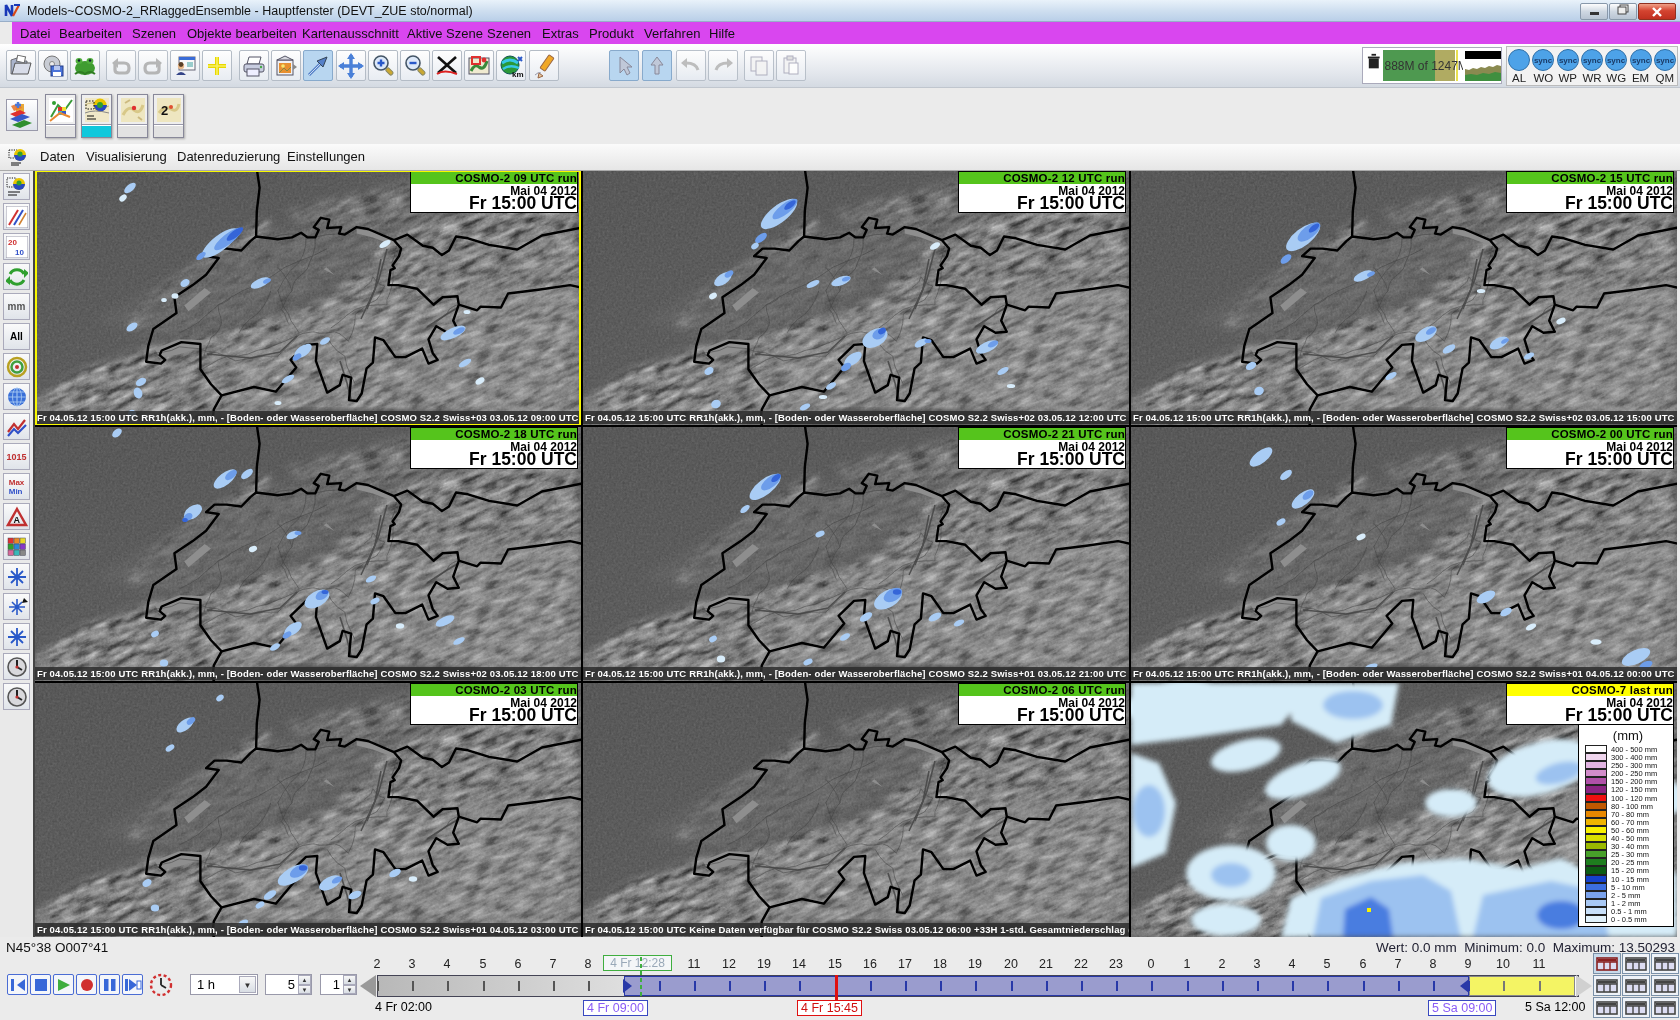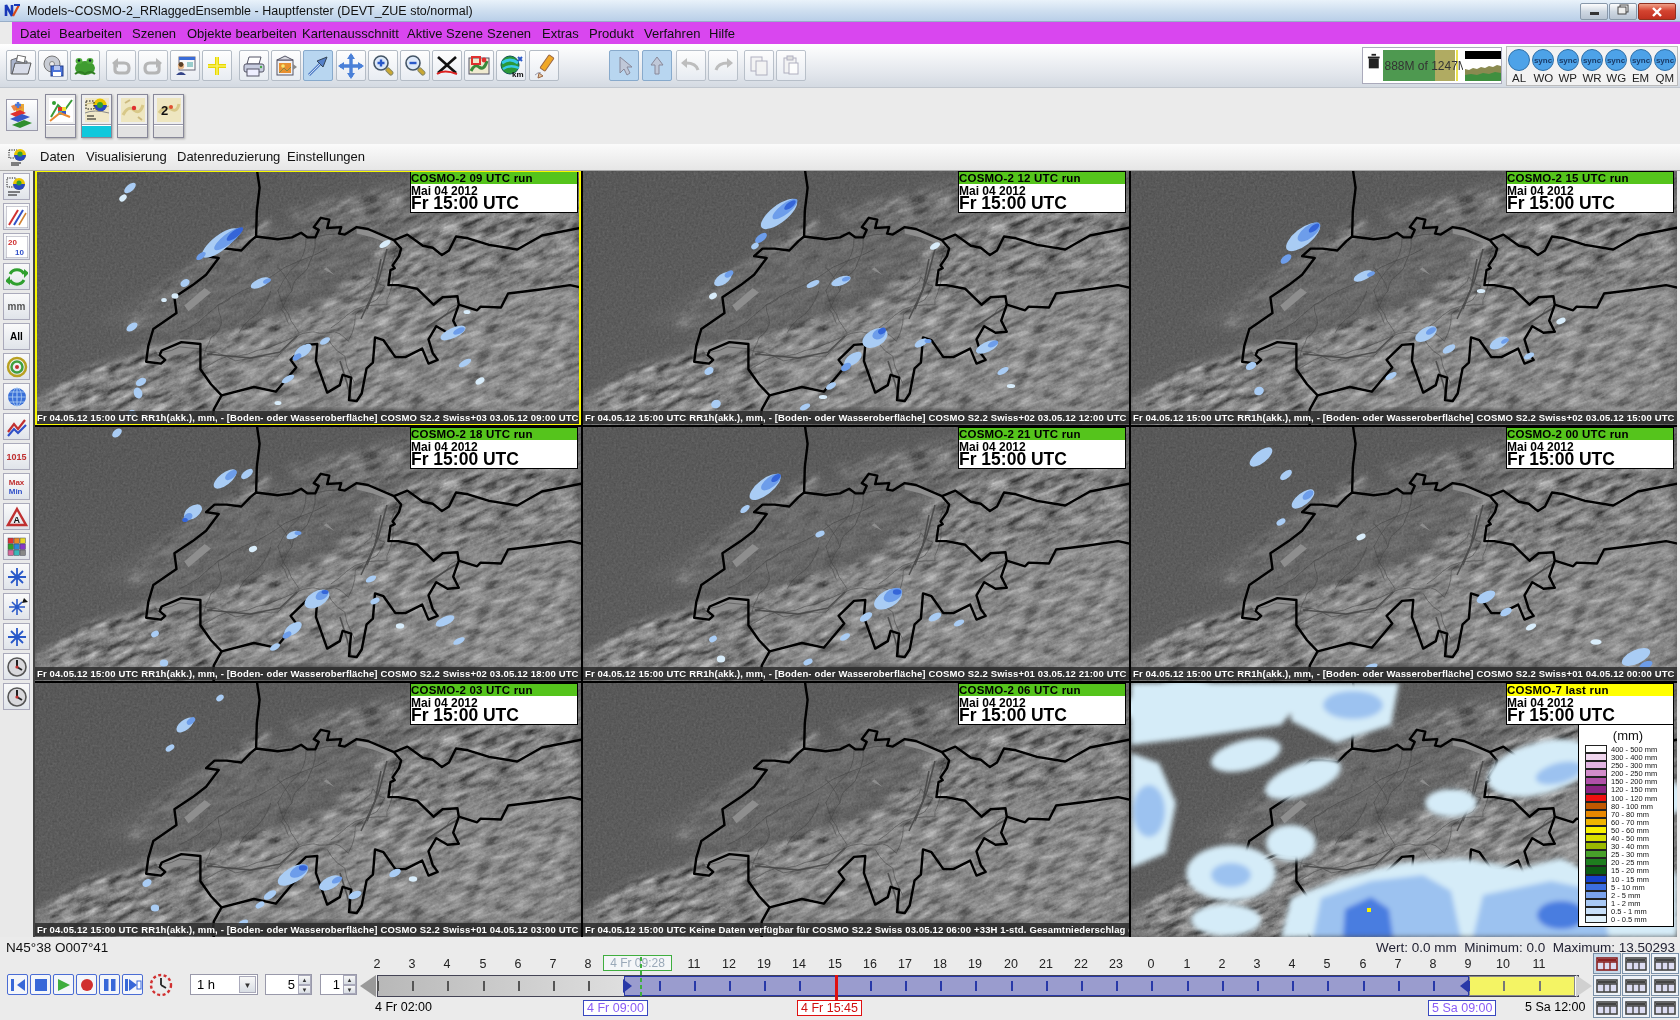--- a/index.html
+++ b/index.html
@@ -32,21 +32,21 @@
 .tabrow{position:absolute;left:0;top:144px;width:1680px;height:27px;background:linear-gradient(#fbfbfb,#e6e6e6);border-bottom:1px solid #aaa}
 .tabrow svg{position:absolute;left:8px;top:3px}
 .tab{position:absolute;top:5px;font-size:13px;color:#111}
 .sidebar{position:absolute;left:0;top:171px;width:35px;height:766px;background:#e9e9e9;border-right:2px solid #444}
 .sbicon{position:absolute;left:3px;width:27px;height:27px;border:1px solid #aab;background:linear-gradient(#fafafa,#e0e4ea);display:flex;align-items:center;justify-content:center}
 .sbtext{font-size:10px;font-weight:bold;color:#555}
 .mainarea{position:absolute;left:35px;top:171px;width:1642px;height:766px;background:#000}
 .panel{position:absolute;width:546px;height:254px;overflow:hidden;background:#5e5e5e}
 .panel>svg{position:absolute;left:0;top:0}
 .selframe{position:absolute;left:0;top:-1px;width:546px;height:256px;border:2px solid #f8f800;box-sizing:border-box;pointer-events:none}
-.phead{position:absolute;top:0;right:3px;width:168px;border:1.5px solid #000;background:#fff;text-align:left}
+.phead{position:absolute;top:0;right:3px;width:168px;border:1.5px solid #000;background:#fff;text-align:right}
 .pheadtop{font-size:11.5px;font-weight:bold;height:12px;line-height:12px;letter-spacing:0.2px}
 .pheadmid{font-size:12px;font-weight:bold;height:12px;line-height:12px;padding-top:1px}
 .pheadbig{font-size:17.5px;font-weight:bold;height:16px;line-height:15px;padding-bottom:2px}
 .pfoot{position:absolute;left:0;bottom:1px;width:546px;height:13px;line-height:13px;background:rgba(45,45,45,0.85);color:#fff;font-size:9.5px;font-weight:bold;white-space:nowrap;overflow:hidden;letter-spacing:0.15px;padding-left:2px}
 .legend{position:absolute;right:3px;top:41px;width:96px;background:#fff;border:1px solid #000;padding:2px 0 3px 4px}
 .lgtitle{font-size:13px;text-align:center;margin:1px 0 2px 0;color:#111}
 .lgrow{height:8.1px;position:relative}
 .lgsw{position:absolute;left:2px;top:0;width:22px;height:8.1px;border:0.8px solid #222}
 .lglb{position:absolute;left:28px;top:0px;font-size:7.5px;color:#111;white-space:nowrap}
 .timeline{position:absolute;left:0;top:937px;width:1680px;height:83px;background:#ebebeb}
@@ -1117,21 +1117,21 @@
     <span class="tnum" style="left:1212px">2</span>
     <span class="tnum" style="left:1247px">3</span>
     <span class="tnum" style="left:1282px">4</span>
     <span class="tnum" style="left:1317px">5</span>
     <span class="tnum" style="left:1353px">6</span>
     <span class="tnum" style="left:1388px">7</span>
     <span class="tnum" style="left:1423px">8</span>
     <span class="tnum" style="left:1458px">9</span>
     <span class="tnum" style="left:1493px">10</span>
     <span class="tnum" style="left:1529px">11</span>
-    <div class="greenbox">4 Fr 09:28</div>
+    <div class="greenbox">4 Fr 12:28</div>
     <div class="tbar">
       <div class="tgray"></div>
       <div class="tsel2" style="left:246px;width:845px"></div>
       <div class="tyellow" style="left:1091px;width:106px"></div>
     </div>
     <div class="tick" style="left:377px;background:#555"></div>
     <div class="tick" style="left:412px;background:#555"></div>
     <div class="tick" style="left:447px;background:#555"></div>
     <div class="tick" style="left:483px;background:#555"></div>
     <div class="tick" style="left:518px;background:#555"></div>

